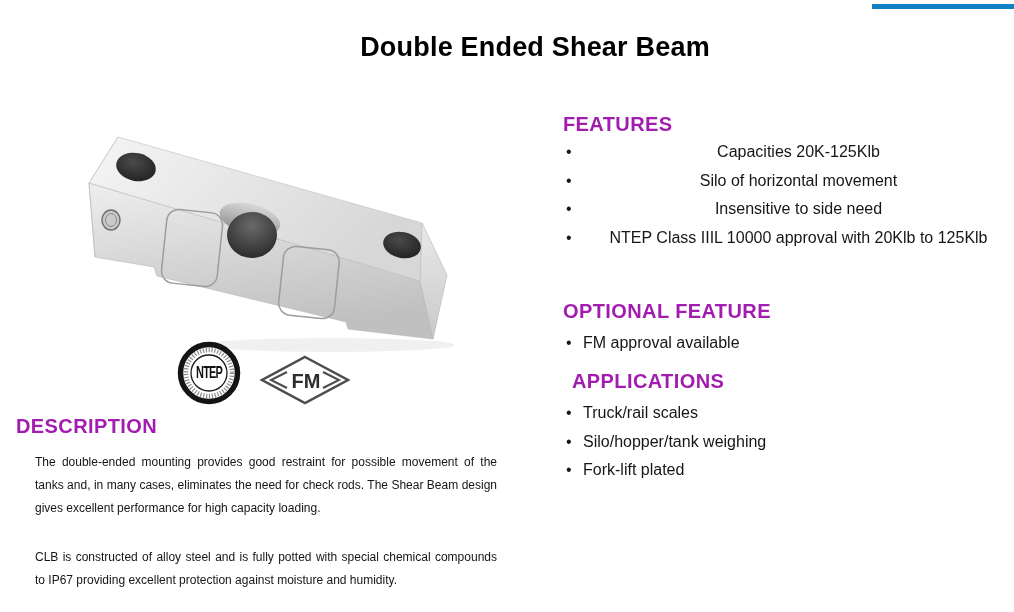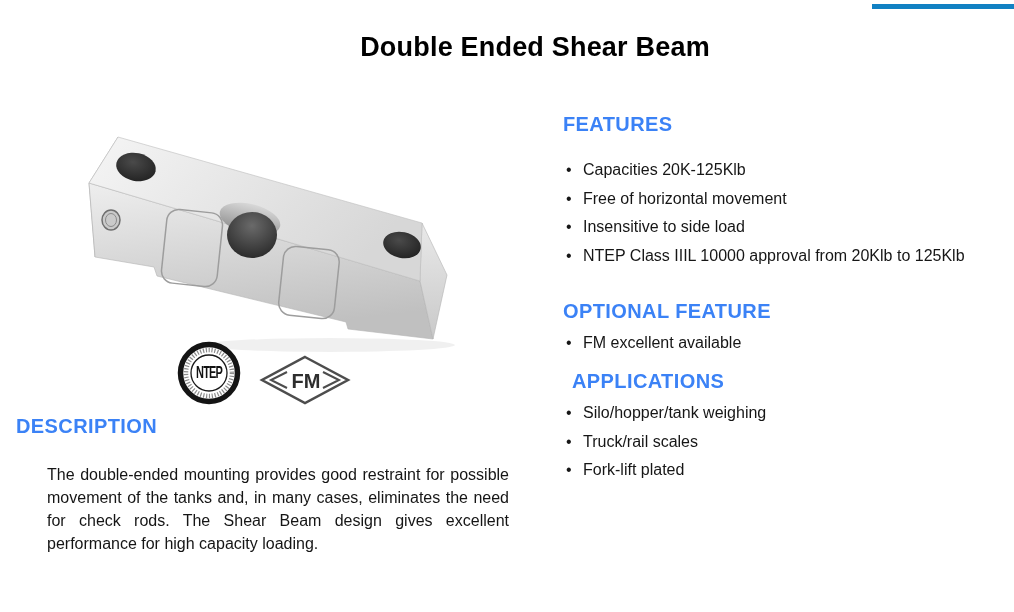--- a/index.html
+++ b/index.html
@@ -9,37 +9,37 @@
   }
   .accent-bar{position:absolute;left:872px;top:4px;width:142px;height:5px;background:#1181c3;}
   .page-title{
     position:absolute;left:56px;right:0;top:32px;text-align:center;
     font-size:27px;font-weight:bold;letter-spacing:0.2px;color:#000;
   }
   .product-photo{position:absolute;left:70px;top:123px;}
   .cert-badges{position:absolute;left:165px;top:338px;}
   .sec-heading{
     position:absolute;font-size:20px;font-weight:900;letter-spacing:0.4px;
-    color:#3b82f6;line-height:22px;white-space:nowrap;
+    color:#a21caf;line-height:22px;white-space:nowrap;
   }
   .h-features{left:563px;top:113px;}
   .h-optional{left:563px;top:300px;}
   .h-applications{left:572px;top:370px;}
   .h-description{left:16px;top:415px;}
   .blist{
     position:absolute;left:563px;width:451px;margin:0;padding:0;list-style:none;
     font-size:16px;color:#161616;
   }
   .blist li{position:relative;padding-left:20px;line-height:28.5px;white-space:nowrap;}
   .blist li::before{content:"\2022";position:absolute;left:3px;}
-  .l-features{top:156px;}
+  .l-features{top:138px;text-align:center;}
   .l-optional{top:329px;}
   .l-applications{top:399px;}
   .desc-p{
-    position:absolute;left:30px;width:462px;margin:17px;font-size:16px;line-height:23px;
+    position:absolute;left:30px;width:462px;margin:5px;font-size:12px;line-height:23px;
     text-align:justify;color:#151515;
   }
   .p1{top:446px;}
   .p2{top:541px;}
 </style>
 </head>
 <body>
 
 <div class="page">
 
@@ -116,33 +116,34 @@
       <polygon points="140,19 183,42 140,65 97,42" fill="#ffffff" stroke="#4d4d4d" stroke-width="2.5" stroke-linejoin="miter"></polygon>
       <path d="M122,34 L106,42 L122,50" fill="none" stroke="#4d4d4d" stroke-width="2"></path>
       <path d="M158,34 L174,42 L158,50" fill="none" stroke="#4d4d4d" stroke-width="2"></path>
       <text x="141" y="49.5" text-anchor="middle" font-family="Liberation Sans, DejaVu Sans, sans-serif" font-size="20" font-weight="900" fill="#2e2e2e">FM</text>
     </g>
   </svg>
 
   <div class="sec-heading h-features">FEATURES</div>
   <ul class="blist l-features">
       <li>Capacities 20K-125Klb</li>
-      <li>Free of horizontal movement</li>
-      <li>Insensitive to side load</li>
-      <li>NTEP Class IIIL 10000 approval from 20Klb to 125Klb</li>
+      <li>Silo of horizontal movement</li>
+      <li>Insensitive to side need</li>
+      <li>NTEP Class IIIL 10000 approval with 20Klb to 125Klb</li>
     </ul>
 
   <div class="sec-heading h-optional">OPTIONAL FEATURE</div>
   <ul class="blist l-optional">
-      <li>FM excellent available</li>
+      <li>FM approval available</li>
     </ul>
 
   <div class="sec-heading h-applications">APPLICATIONS</div>
   <ul class="blist l-applications">
+      <li>Truck/rail scales</li>
       <li>Silo/hopper/tank weighing</li>
-      <li>Truck/rail scales</li>
       <li>Fork-lift plated</li>
     </ul>
 
   <div class="sec-heading h-description">DESCRIPTION</div>
   <p class="desc-p p1">The double-ended mounting provides good restraint for possible movement of the tanks and, in many cases, eliminates the need for check rods. The Shear Beam design gives excellent performance for high capacity loading.</p>
+  <p class="desc-p p2">CLB is constructed of alloy steel and is fully potted with special chemical compounds to IP67 providing excellent protection against moisture and humidity.</p>
 
 </div>
 
 </body></html>

